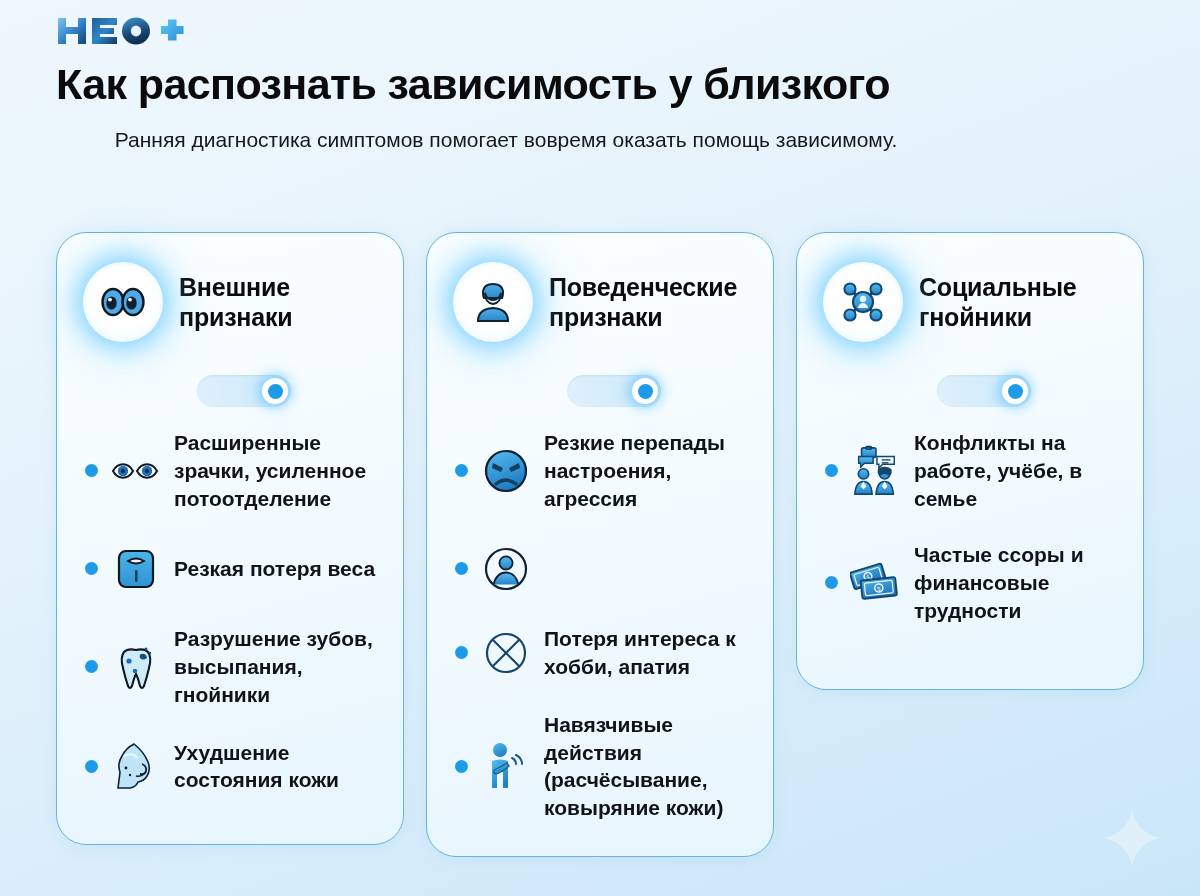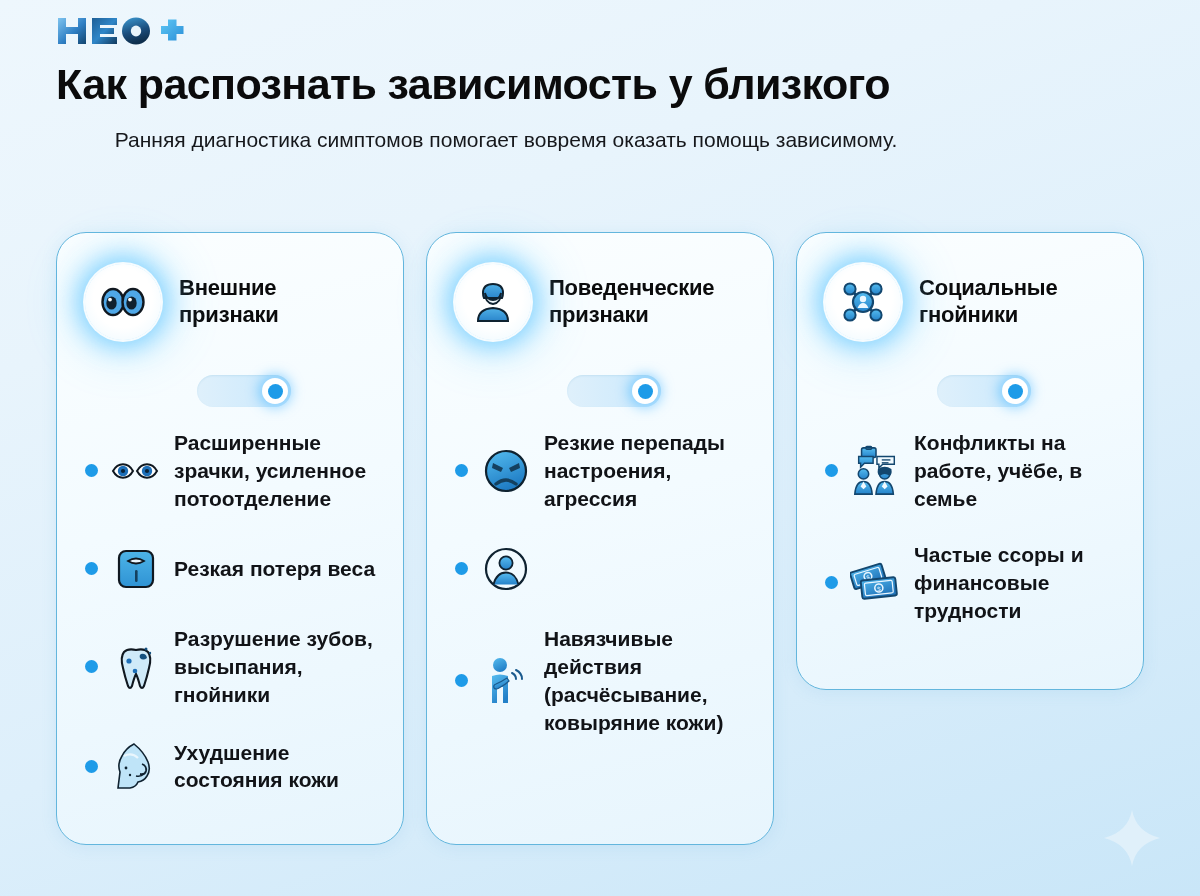--- a/index.html
+++ b/index.html
@@ -102,21 +102,21 @@
     align-items: center;
     justify-content: center;
     box-shadow:
        0 0 0 2px rgba(255,255,255,.9),
        0 0 22px 8px rgba(73, 190, 255, .55),
        0 0 46px 14px rgba(90, 200, 255, .28);
   }
   .badge svg { display: block; }
 
   .card-title {
-    font-size: 22px;
+    font-size: 25px;
     font-weight: 800;
     line-height: 1.22;
     color: #0b0b0c;
     letter-spacing: -0.2px;
   }
 
   
   .toggle-row {
     display: flex;
     justify-content: center;
@@ -383,20 +383,31 @@
                   <stop offset="100%" stop-color="#2682c9"></stop>
                 </linearGradient>
               </defs>
             <circle cx="23" cy="23" r="20" fill="none" stroke="#0f2230" stroke-width="2.2"></circle>
             <circle cx="23" cy="17" r="6.6" fill="url(#pc)" stroke="#0f2230" stroke-width="1.8"></circle>
             <path d="M10.5 38.5 q3 -12 12.5 -12 q9.5 0 12.5 12" fill="url(#pc)" stroke="#0f2230" stroke-width="1.8"></path>
           </svg>
         </span>
       </div>
 
+      <div class="item">
+        <span class="dot"></span>
+        <span class="item-icon">
+          <svg width="46" height="46" viewBox="0 0 46 46">
+            <circle cx="23" cy="23" r="19" fill="none" stroke="#17456c" stroke-width="2.2"></circle>
+            <line x1="9.5" y1="9.5" x2="36.5" y2="36.5" stroke="#17456c" stroke-width="2.2"></line>
+            <line x1="36.5" y1="9.5" x2="9.5" y2="36.5" stroke="#17456c" stroke-width="2.2"></line>
+          </svg>
+        </span>
+        <span class="item-text">Потеря интереса к хобби, апатия</span>
+      </div>
 
       <div class="item">
         <span class="dot"></span>
         <span class="item-icon">
           <svg width="46" height="50" viewBox="0 0 46 50">
             <defs>
                 <linearGradient id="sp" x1="0" y1="0" x2="0.5" y2="1">
               <stop offset="0%" stop-color="#56bcef"></stop>
                   <stop offset="100%" stop-color="#2380c8"></stop>
                 </linearGradient>

